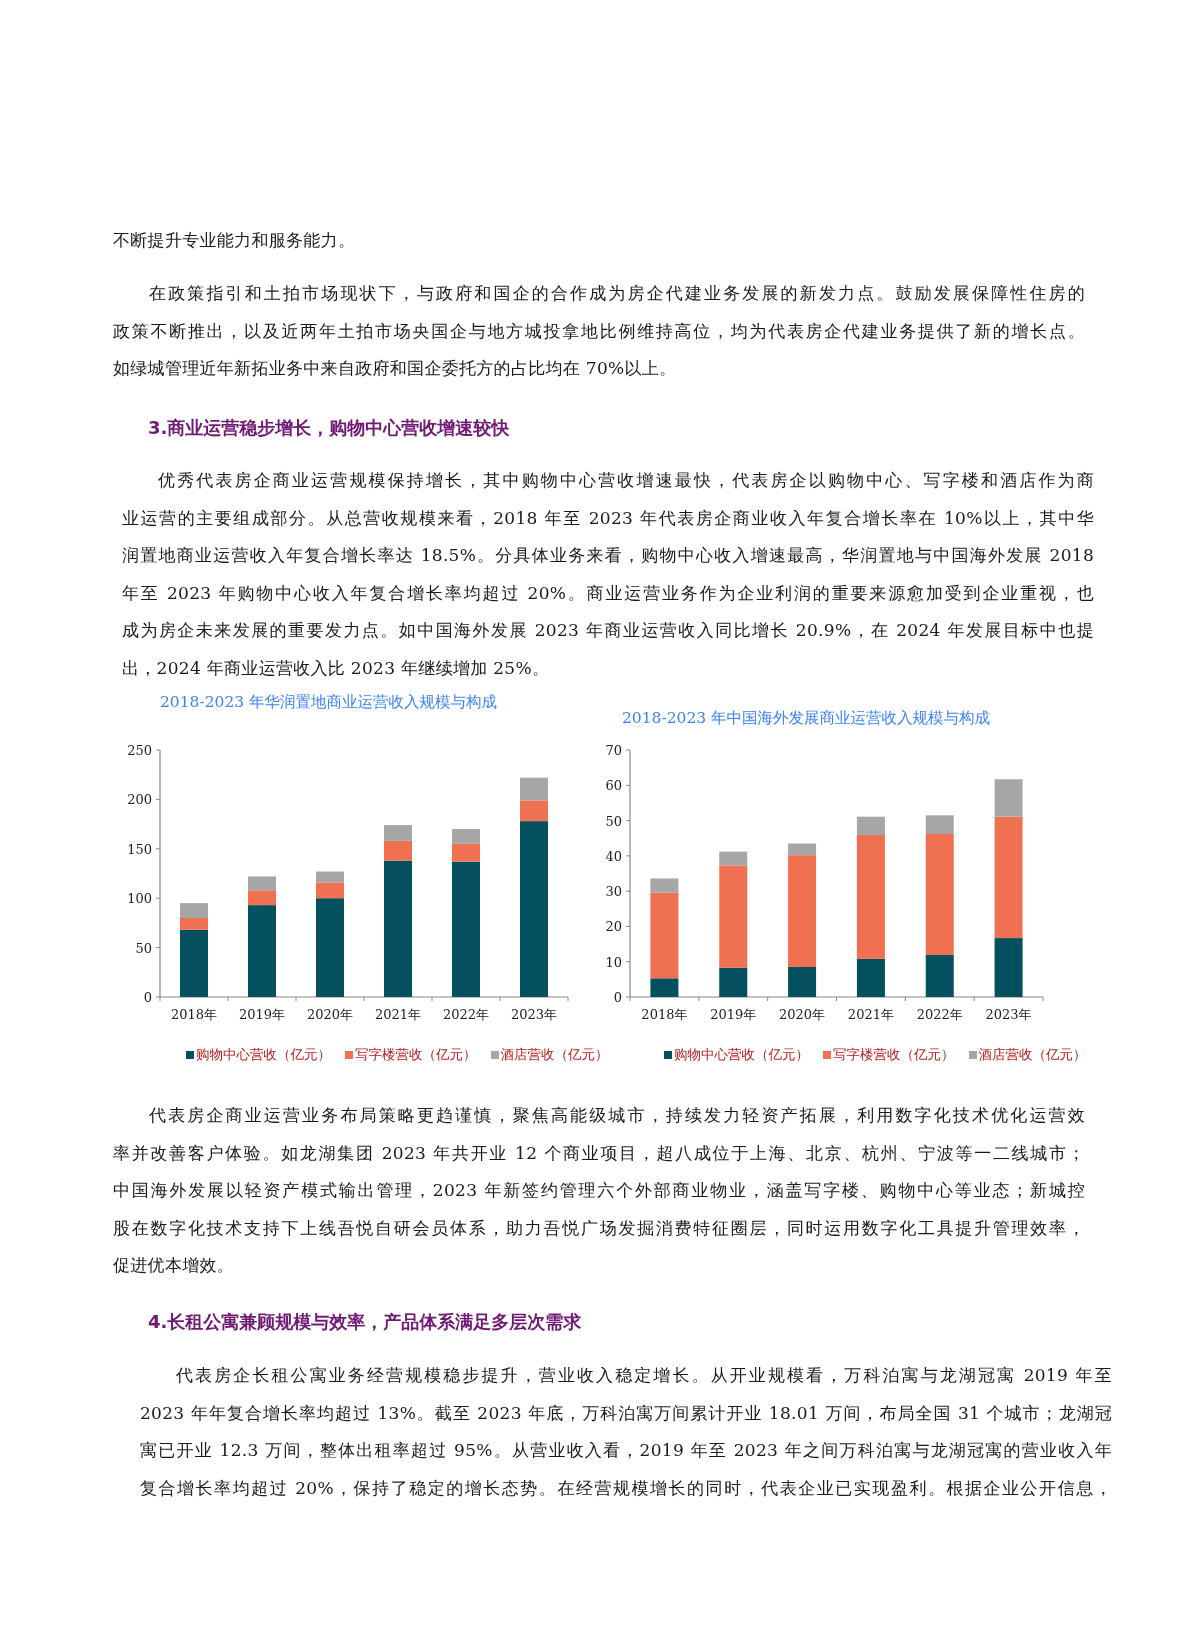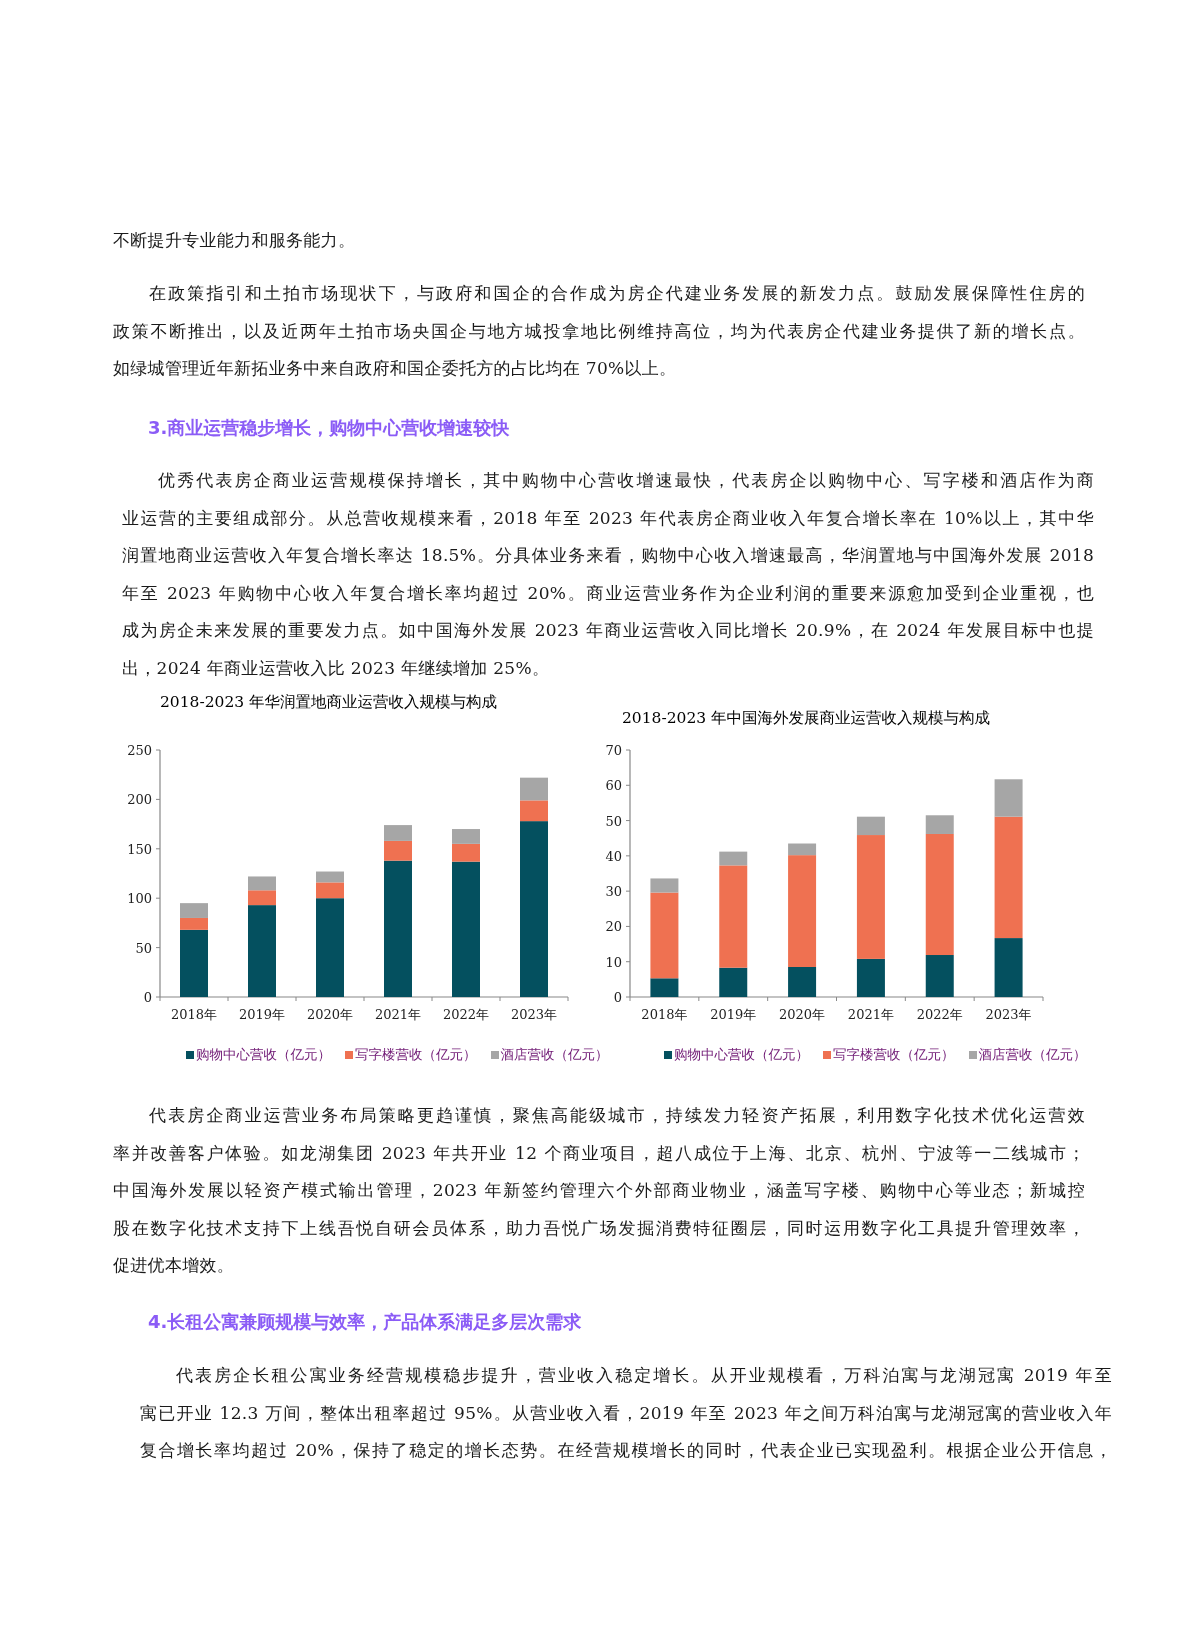--- a/index.html
+++ b/index.html
@@ -3,25 +3,25 @@
 <meta charset="utf-8">
 <style>
   html, body { margin:0; padding:0; background:#ffffff; }
   body { width:1200px; height:1630px; position:relative; overflow:hidden;
          font-family:"DejaVu Serif","Liberation Serif",serif; color:#1a1a1a; }
   .para { position:absolute; left:113px; width:972px; font-size:17px; line-height:37.5px;
           text-align:justify; letter-spacing:0.3px; }
   .para .line { display:block; white-space:nowrap; text-align-last:justify; }
   .para .line.last { text-align-last:left; }
   .indent { padding-left:36px; }
-  .heading { position:absolute; left:148px; font-size:18px; font-weight:bold; color:#8b5cf6;
+  .heading { position:absolute; left:148px; font-size:18px; font-weight:bold; color:#701a75;
              font-family:"DejaVu Sans","Liberation Sans",sans-serif; }
-  .chart-title { position:absolute; font-size:15.5px; color:#000000; white-space:nowrap; }
+  .chart-title { position:absolute; font-size:15.5px; color:#3b82f6; white-space:nowrap; }
   .chart { position:absolute; }
-  .legend { position:absolute; font-size:13.5px; color:#701a75; white-space:nowrap; display:flex; gap:14px;padding-left:46px; }
+  .legend { position:absolute; font-size:13.5px; color:#b91c1c; white-space:nowrap; display:flex; gap:14px;padding-left:46px; }
   .legend .item { display:flex; align-items:center; gap:2px; }
   .legend .sw { width:8px; height:8px; display:inline-block; }
   svg text { font-family:"DejaVu Serif","Liberation Serif",serif; fill:#222; }
 </style>
 </head>
 <body>
 
 <div class="para" style="top:222px;" id="p0">
     <span class="line last">不断提升专业能力和服务能力。</span>
   </div>
@@ -178,15 +178,16 @@
     <span class="line">率并改善客户体验。如龙湖集团 2023 年共开业 12 个商业项目，超八成位于上海、北京、杭州、宁波等一二线城市；</span>
     <span class="line">中国海外发展以轻资产模式输出管理，2023 年新签约管理六个外部商业物业，涵盖写字楼、购物中心等业态；新城控</span>
     <span class="line">股在数字化技术支持下上线吾悦自研会员体系，助力吾悦广场发掘消费特征圈层，同时运用数字化工具提升管理效率，</span>
     <span class="line last">促进优本增效。</span>
   </div>
 
 <div class="heading" style="top:1310px;">4.长租公寓兼顾规模与效率，产品体系满足多层次需求</div>
 
 <div class="para" style="top:1357px;margin-left:27px;" id="p4">
     <span class="line indent">代表房企长租公寓业务经营规模稳步提升，营业收入稳定增长。从开业规模看，万科泊寓与龙湖冠寓 2019 年至</span>
+    <span class="line">2023 年年复合增长率均超过 13%。截至 2023 年底，万科泊寓万间累计开业 18.01 万间，布局全国 31 个城市；龙湖冠</span>
     <span class="line">寓已开业 12.3 万间，整体出租率超过 95%。从营业收入看，2019 年至 2023 年之间万科泊寓与龙湖冠寓的营业收入年</span>
     <span class="line">复合增长率均超过 20%，保持了稳定的增长态势。在经营规模增长的同时，代表企业已实现盈利。根据企业公开信息，</span>
   </div>
 
 </body></html>

